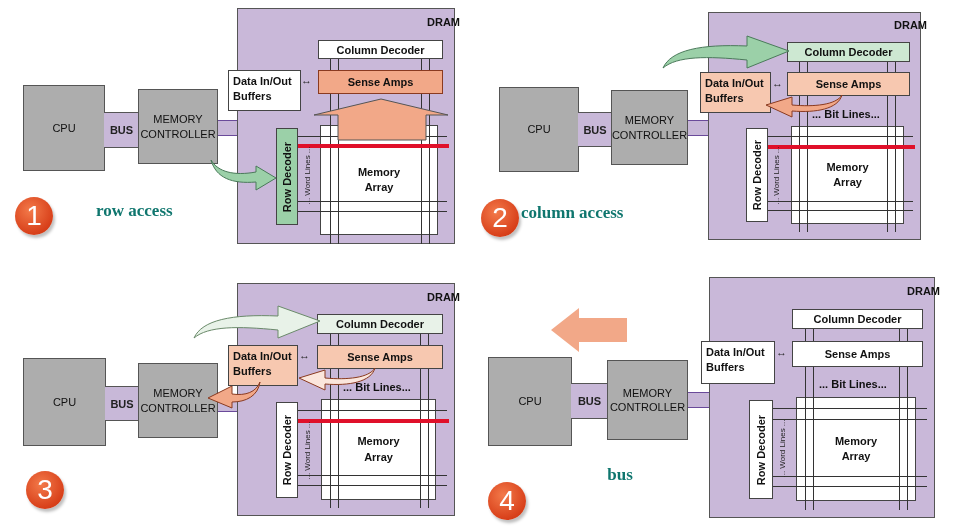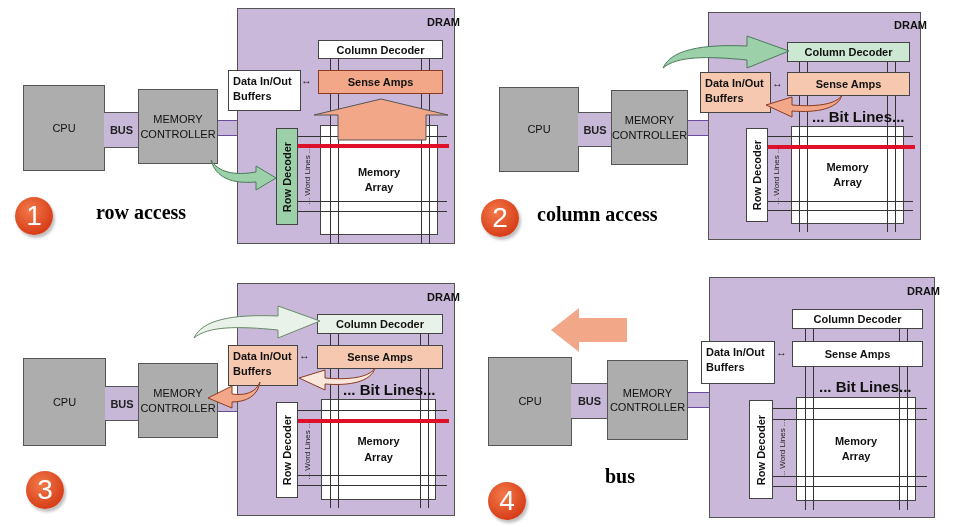--- a/index.html
+++ b/index.html
@@ -10,26 +10,26 @@
   .bus { background: #c8b8d8; border-top: 1px solid #555; border-bottom: 1px solid #555; display: flex; align-items: center; justify-content: center; font-size: 11px; font-weight: bold; color: #222; }
   .link { border-top: 1px solid #6a4a9a; border-bottom: 1px solid #6a4a9a; background: #c8b8d8; }
   .dram { background: #c9b8d9; border: 1px solid #555; }
   .dram-label { font-size: 11px; font-weight: bold; color: #111; padding-left: 15px; }
   .box { background: #fff; border: 1px solid #444; display: flex; align-items: center; justify-content: center; font-size: 11px; font-weight: bold; color: #111; }
   .dio { background: #fff; border: 1px solid #444; font-size: 11px; font-weight: bold; color: #111; padding: 3px 4px; line-height: 1.35; }
   .rowdec { background: #fff; border: 1px solid #444; display: flex; align-items: center; justify-content: center; }
   .rowdec span { transform: rotate(-90deg); white-space: nowrap; font-size: 11px; font-weight: bold; color: #111; }
   .mem { background: #fff; border: 1px solid #444; display: flex; align-items: center; justify-content: center; text-align: center; font-size: 11px; font-weight: bold; color: #111; line-height: 1.4; }
   .wl { transform: rotate(-90deg); white-space: nowrap; font-size: 8px; color: #222; }
-  .bitlines { font-size: 15px; font-weight: bold; color: #111; white-space: nowrap; }
+  .bitlines { font-size: 11px; font-weight: bold; color: #111; white-space: nowrap; }
   .vline { background: #333; width: 1px; }
   .hline { background: #333; height: 1px; }
   .redline { background: #e0102a; height: 4px; }
   .badge { width: 38px; height: 38px; border-radius: 50%; background: radial-gradient(circle at 40% 35%, #f37a4a, #d8401a 70%, #c23410); color: #fff; font-size: 28px; display: flex; align-items: center; justify-content: center; box-shadow: 2px 3px 3px rgba(0,0,0,0.25); font-family: "Liberation Sans", sans-serif; }
-  .step-label { font-family: "Liberation Serif", serif; font-weight: bold; font-size: 20px; color: #000000; white-space: nowrap; line-height: 1.05; }
+  .step-label { font-family: "Liberation Serif", serif; font-weight: bold; font-size: 17px; color: #0f766e; white-space: nowrap; line-height: 1.05; }
   .green { background: #9bd0a8; }
   .lightgreen { background: #cde8d2; }
   .paleGreen { background: #e8f2e8; }
   .salmon { background: #f2a888; }
   .lightsalmon { background: #f7c8b0; }
   svg.arrow { position: absolute; overflow: visible; }
 </style>
 </head>
 <body>
 
@@ -137,21 +137,21 @@
     </div>
   <svg class="arrow" style="left:180px;top:34px;" width="130" height="36">
     <path d="M2,34 C10,16 40,10 86,12 L86,2 L128,17 L86,34 L86,26 C46,22 16,22 2,34 Z" fill="#9bd0a8" stroke="#4a7a5a" stroke-width="1"></path>
   </svg>
   <svg class="arrow" style="left:283px;top:93px;" width="80" height="26">
     <path d="M78,2 C72,12 50,14 28,12 L28,4 L2,12 L28,24 L28,18 C52,20 74,16 78,2 Z" fill="#f2a888" stroke="#8a3a20" stroke-width="1"></path>
   </svg>
   <div class="abs badge" style="left:0px;top:199px;">
       <span>2</span>
     </div>
-  <div class="abs step-label" style="left:56px;top:204px;">column access</div>
+  <div class="abs step-label" style="left:40px;top:204px;">column access</div>
 </div>
 
 <div class="panel" style="left:0;top:270px;width:481px;height:257px;">
   <div class="abs cpu" style="left:23px;top:88px;width:83px;height:88px;">
       <span>CPU</span>
     </div>
   <div class="abs bus" style="left:105px;top:116px;width:34px;height:35px;">
       <span>BUS</span>
     </div>
   <div class="abs mc" style="left:138px;top:93px;width:80px;height:75px;flex-direction:column;">

